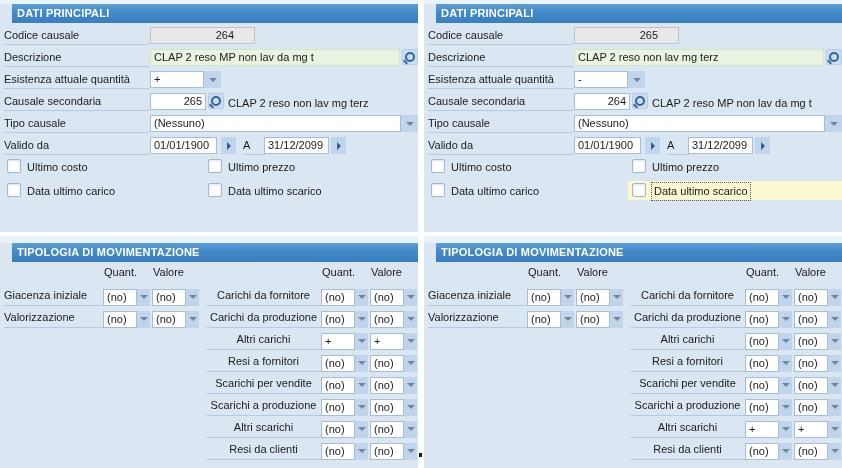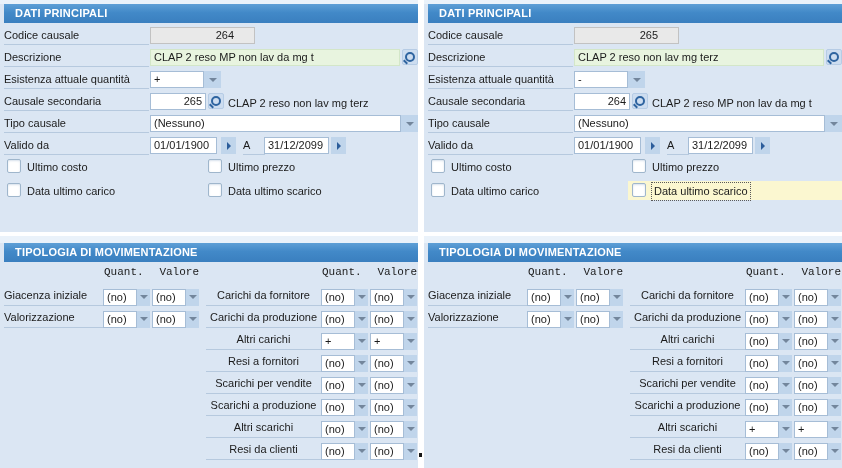--- a/index.html
+++ b/index.html
@@ -13,23 +13,23 @@
   .panel{position:absolute;top:0;width:418px;height:468px;}
   .panel-left{left:0;}
   .panel-right{left:424px;}
 
   
   .sec1-bg{position:absolute;left:0;right:0;top:0;height:232px;background:#dbe6f3;}
   .sec2-bg{position:absolute;left:0;right:0;top:236px;bottom:0;background:#dbe6f3;}
   .sec-strip1{position:absolute;left:0;right:0;top:0;height:4px;background:#eaf2fa;}
   .sec-strip2{position:absolute;left:0;right:0;top:236px;height:7px;background:#eaf2fa;}
   .sec-header{
-    position:absolute;left:4px;right:0;height:19px;
+    position:absolute;left:12px;right:0;height:19px;
     background:linear-gradient(180deg,#5e9fd6 0%,#4289c8 45%,#3a7fbf 100%);
-    color:#fff;font-weight:bold;line-height:19px;padding-left:11px;box-sizing:border-box;
+    color:#fff;font-weight:bold;line-height:19px;padding-left:5px;box-sizing:border-box;
     letter-spacing:.2px;
   }
   .sec-header.h1{top:4px;}
   .sec-header.h2{top:243px;}
 
   
   .flabel{position:absolute;left:4px;width:145px;height:16px;line-height:15px;
     border-bottom:1px solid #b6c9de;white-space:nowrap;}
   .ptext{position:absolute;height:16px;line-height:16px;white-space:nowrap;}
 
@@ -55,25 +55,25 @@
   .cb{position:absolute;width:12px;height:12px;background:#fff;border:1px solid #9fb6cc;
     border-radius:2px;box-shadow:inset 0 1px 2px rgba(140,170,200,.35);cursor:pointer;}
   .cb-label{position:absolute;height:15px;line-height:14px;white-space:nowrap;}
   .hl-yellow{position:absolute;left:204px;top:181px;width:214px;height:19px;background:#fbf7d0;}
   .focus-dotted{border:1px dotted #5a5a5a;padding:1px 2px;}
 
   
   .tgroup{position:absolute;top:266px;}
   .tg1{left:4px;width:200px;}
   .tg2{left:206px;width:212px;}
-  .thead{display:flex;height:20px;align-items:flex-start;font-family:Liberation Mono, monospace;}
+  .thead{display:flex;height:20px;align-items:flex-start;}
   .th-spacer1{width:99px;}
   .th-spacer2{width:115px;}
   .th-cell{width:47px;padding-left:1px;box-sizing:border-box;}
-  .th-cell2{margin-left:2px;text-align:right;}
+  .th-cell2{margin-left:2px;}
   .trow{display:flex;align-items:center;height:22px;}
   .tlabel{height:17px;line-height:15px;border-bottom:1px solid #b6c9de;white-space:nowrap;overflow:hidden;}
   .tg1 .tlabel{width:99px;}
   .tg2 .tlabel{width:115px;text-align:center;}
   .tbox{width:34px;height:17px;box-sizing:border-box;background:#fff;border:1px solid #a6bdd6;
     line-height:15px;padding-left:3px;cursor:pointer;}
   .tarrow{width:13px;height:17px;background:#c0d5eb;display:flex;align-items:center;
     justify-content:center;cursor:pointer;}
   .tbox2{margin-left:2px;}
   .stray-dot{position:absolute;left:419px;top:453px;width:3px;height:4px;background:#161616;}

